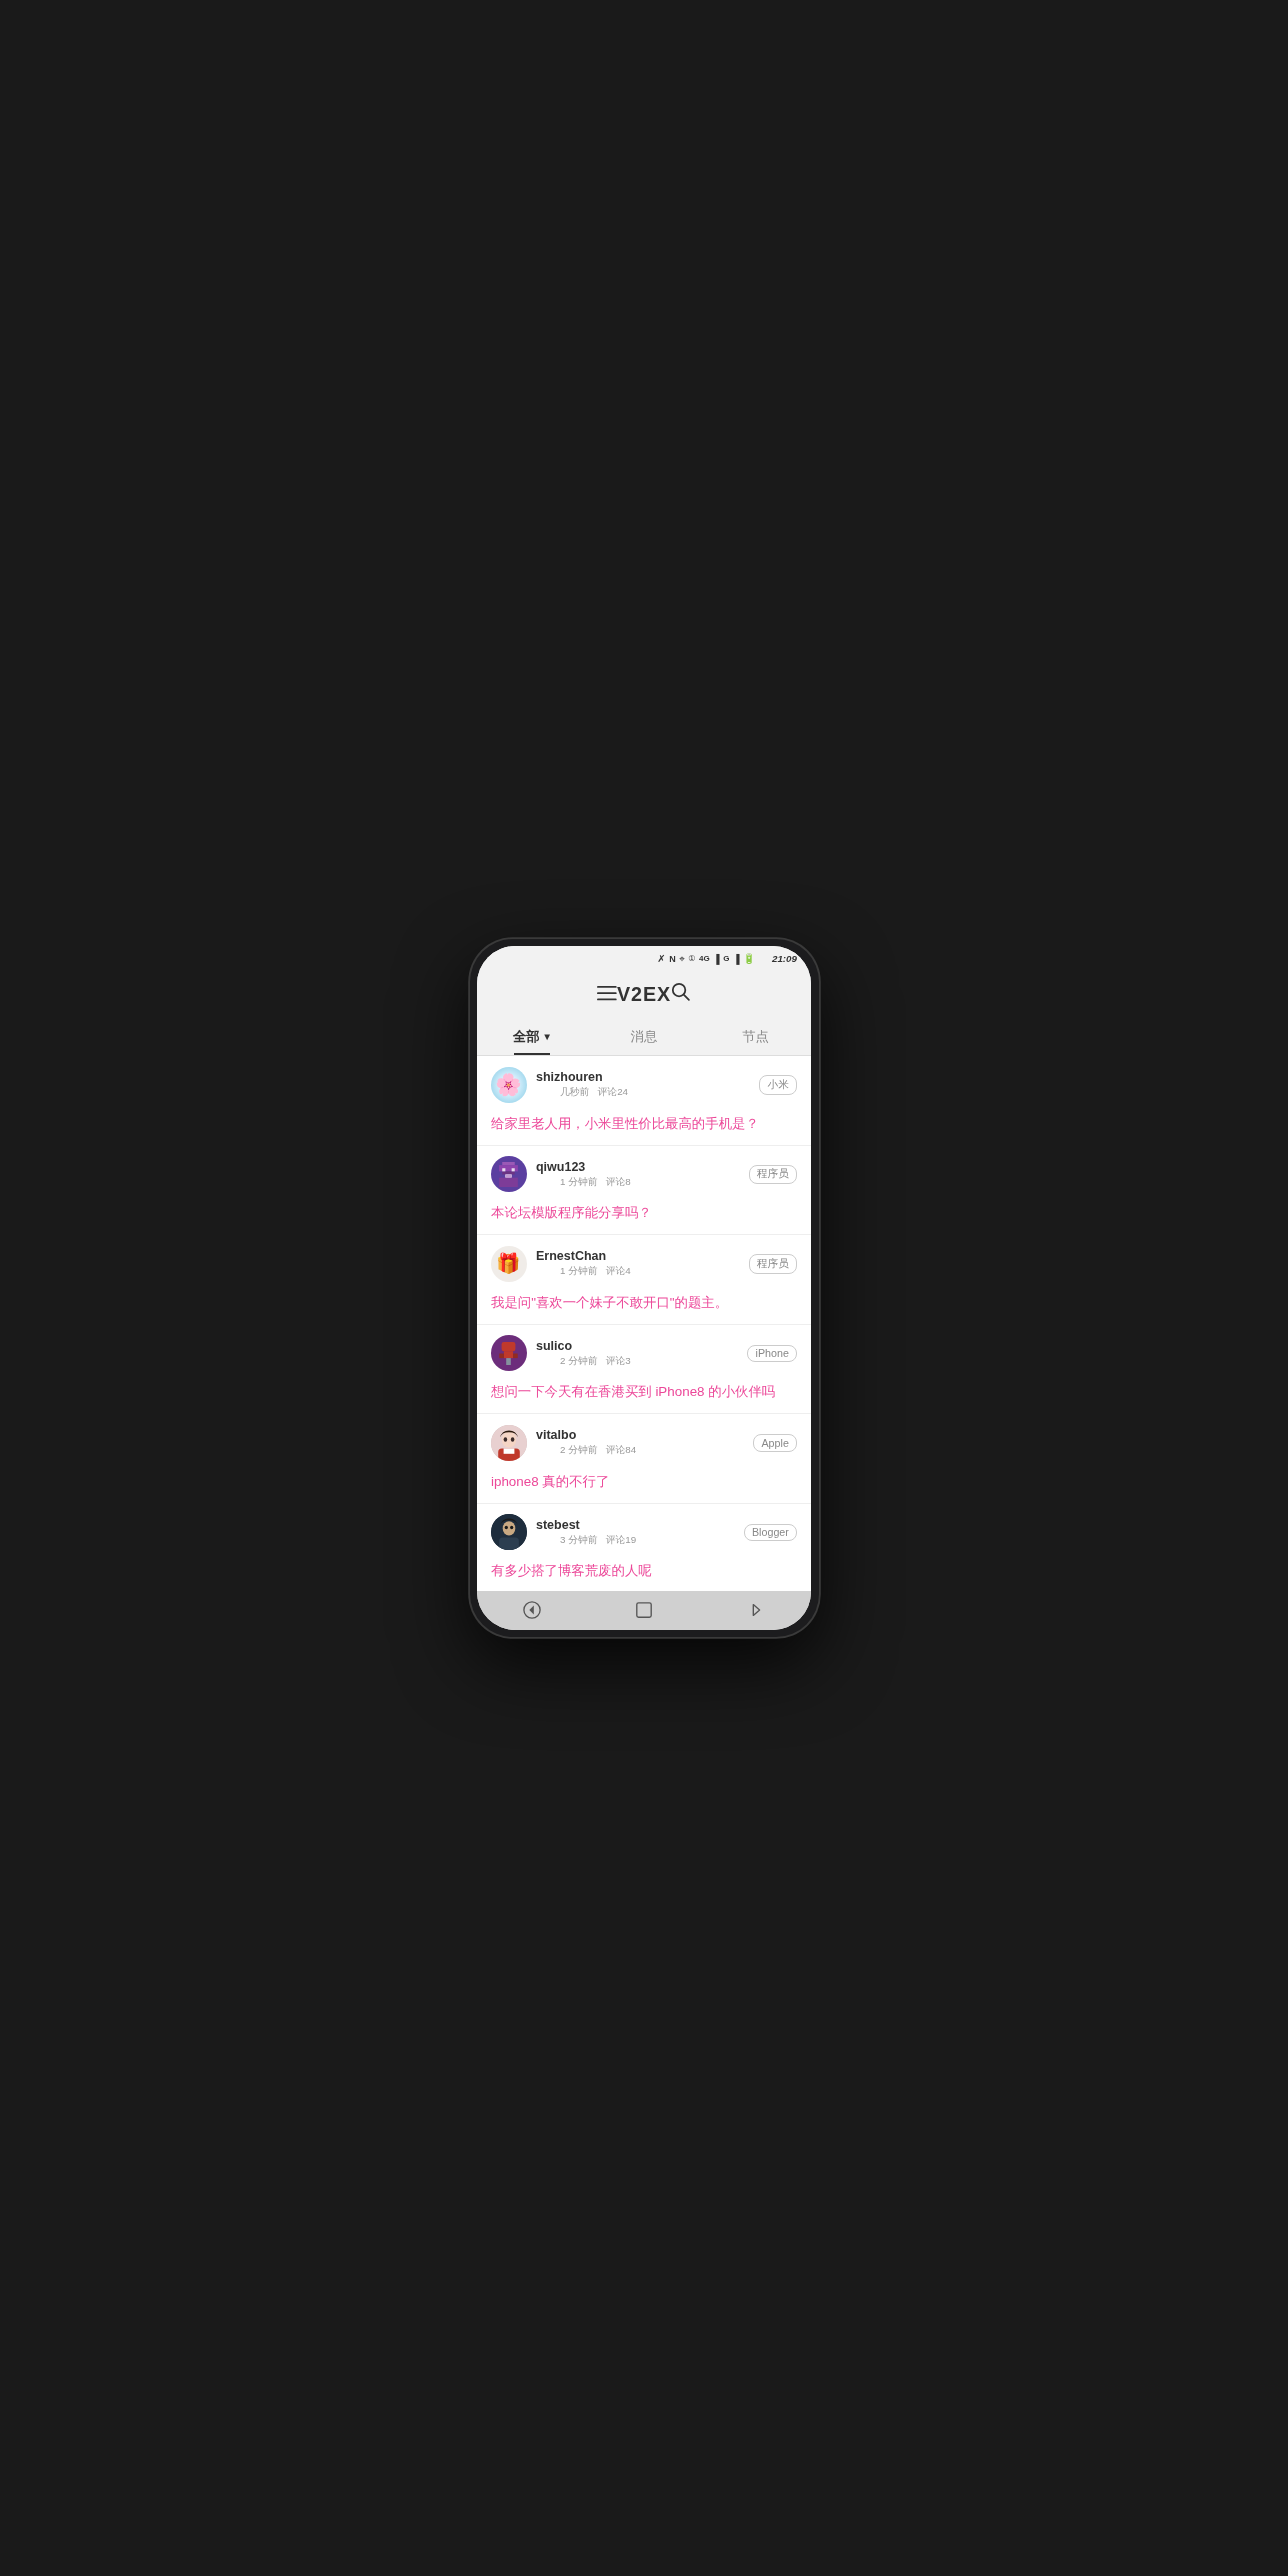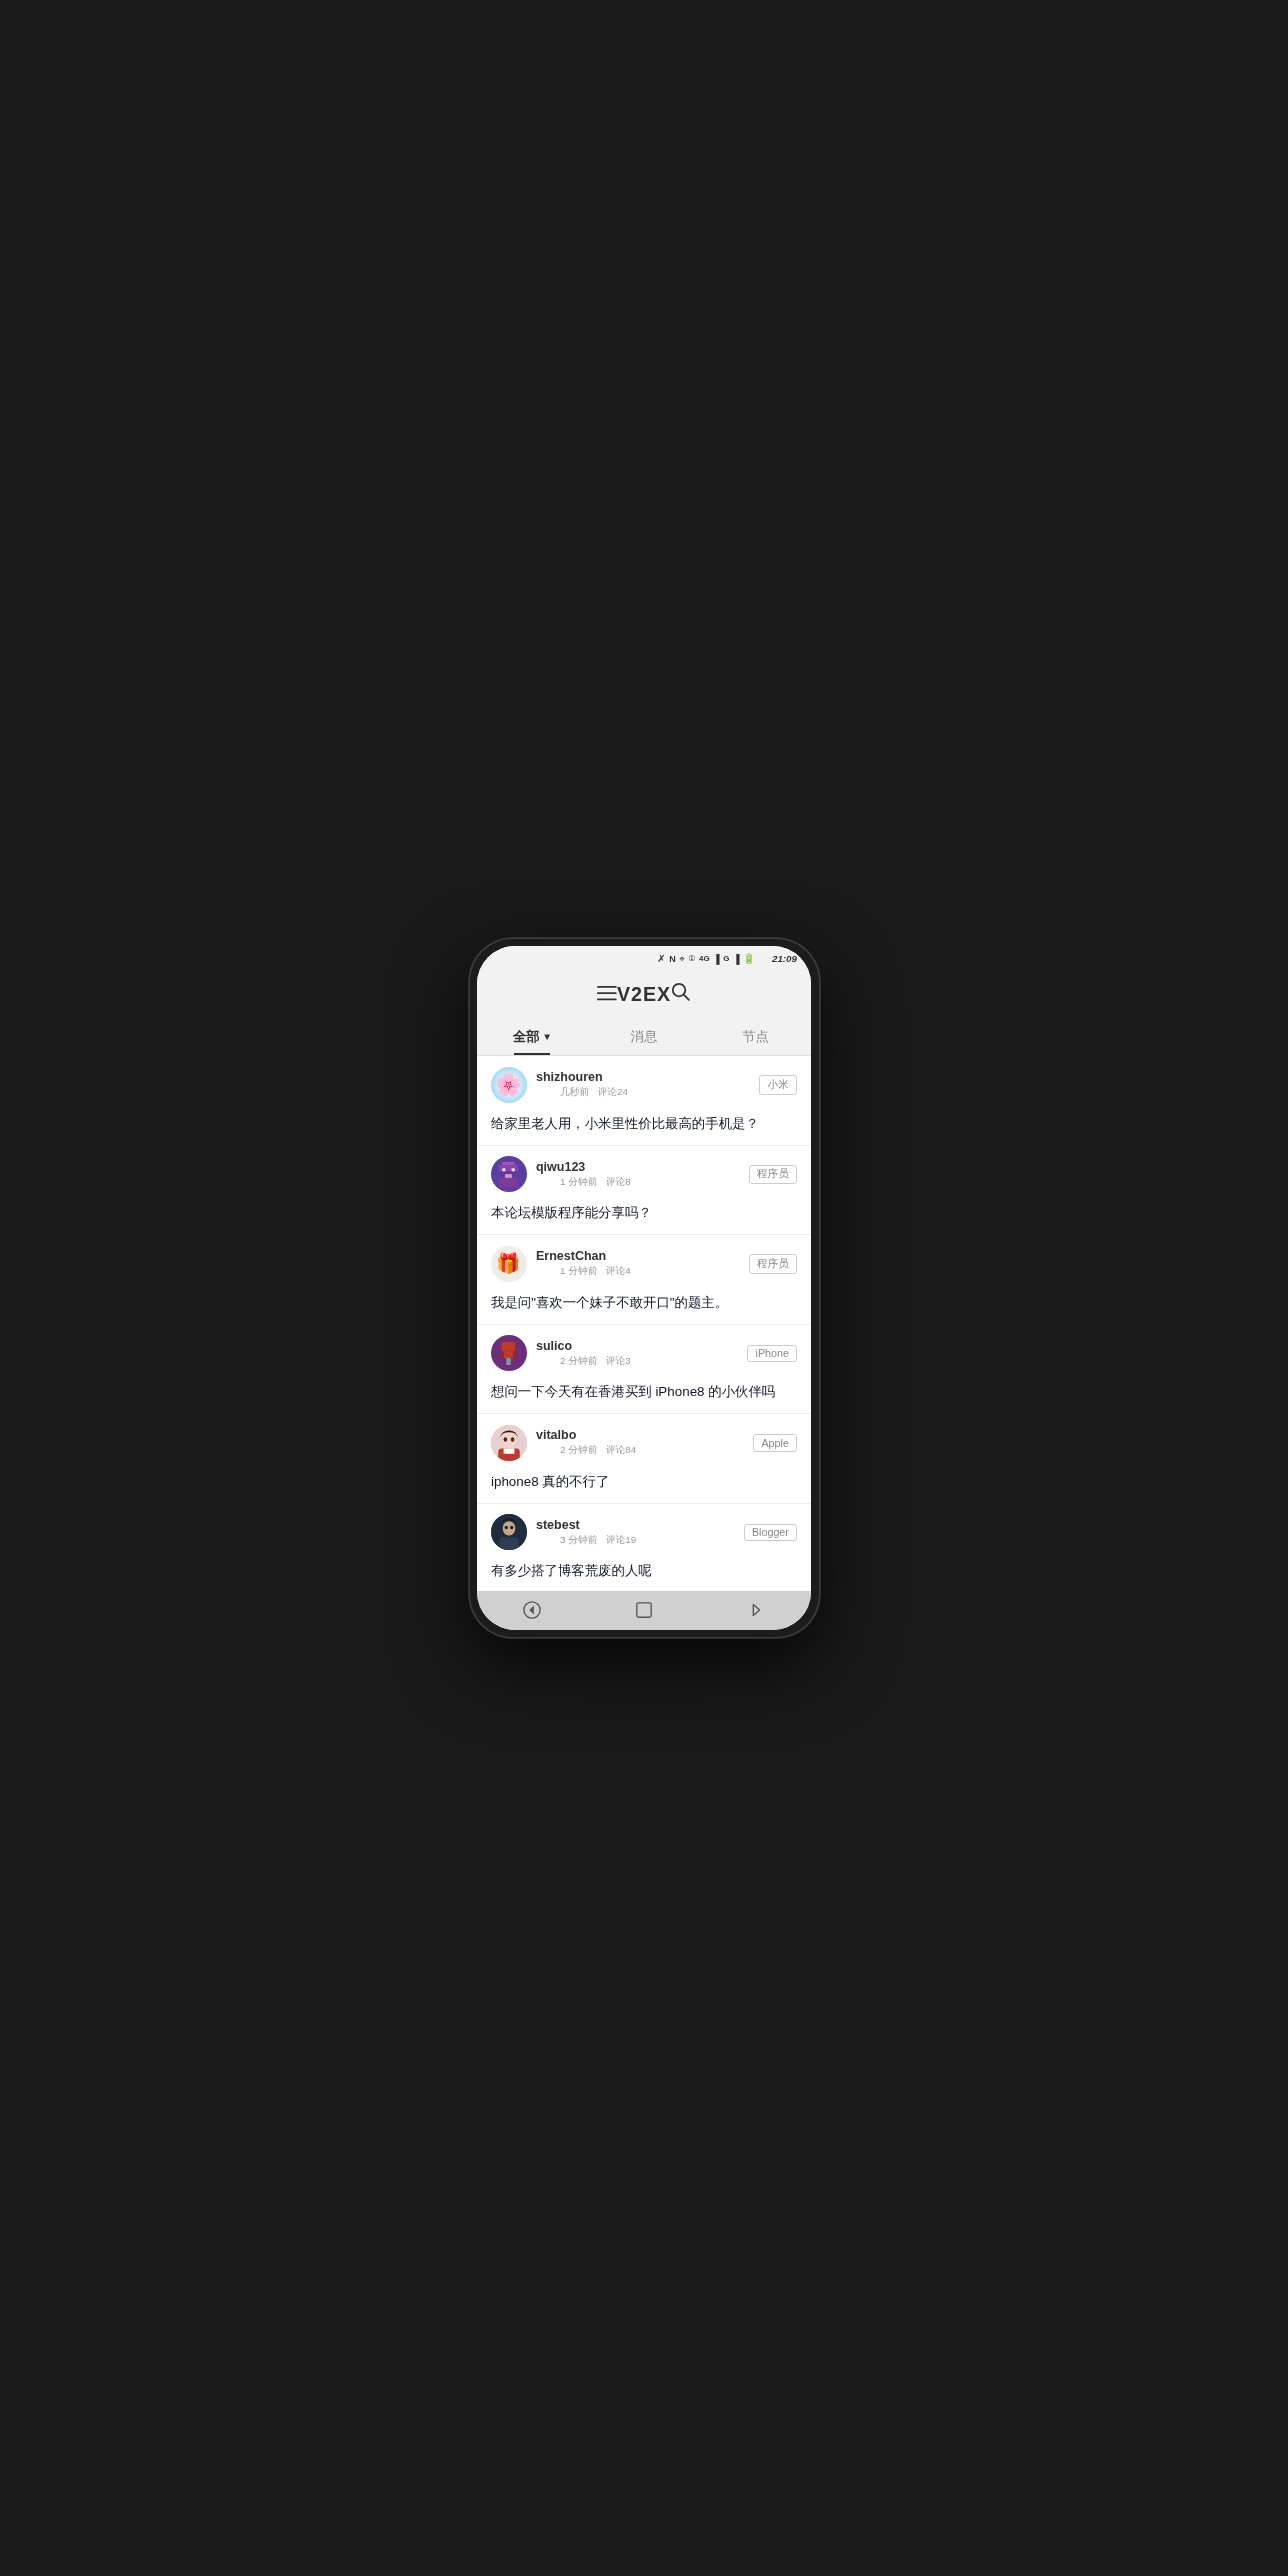--- a/index.html
+++ b/index.html
@@ -155,27 +155,27 @@
     .post-time-comments {
       font-size: 9.8px;
       color: #999;
       margin-top: 1.8px;
       margin-left: 24px;
     }
     .tag-badge {
       font-size: 10.7px;
       color: #888;
       border: 0.9px solid #ccc;
-      border-radius: 3px;
+      border-radius: 8px;
       padding: 1.8px 7.2px;
       white-space: nowrap;
     }
     .post-content {
       font-size: 13.4px;
-      color: #0f172a;
+      color: #ec4899;
       line-height: 1.5;
       margin-top: 11px;
       padding-left: 0;
     }
     .bottom-nav {
       height: 39px;
       background: #d0d0d0;
       display: flex;
       align-items: center;
       justify-content: space-around;

